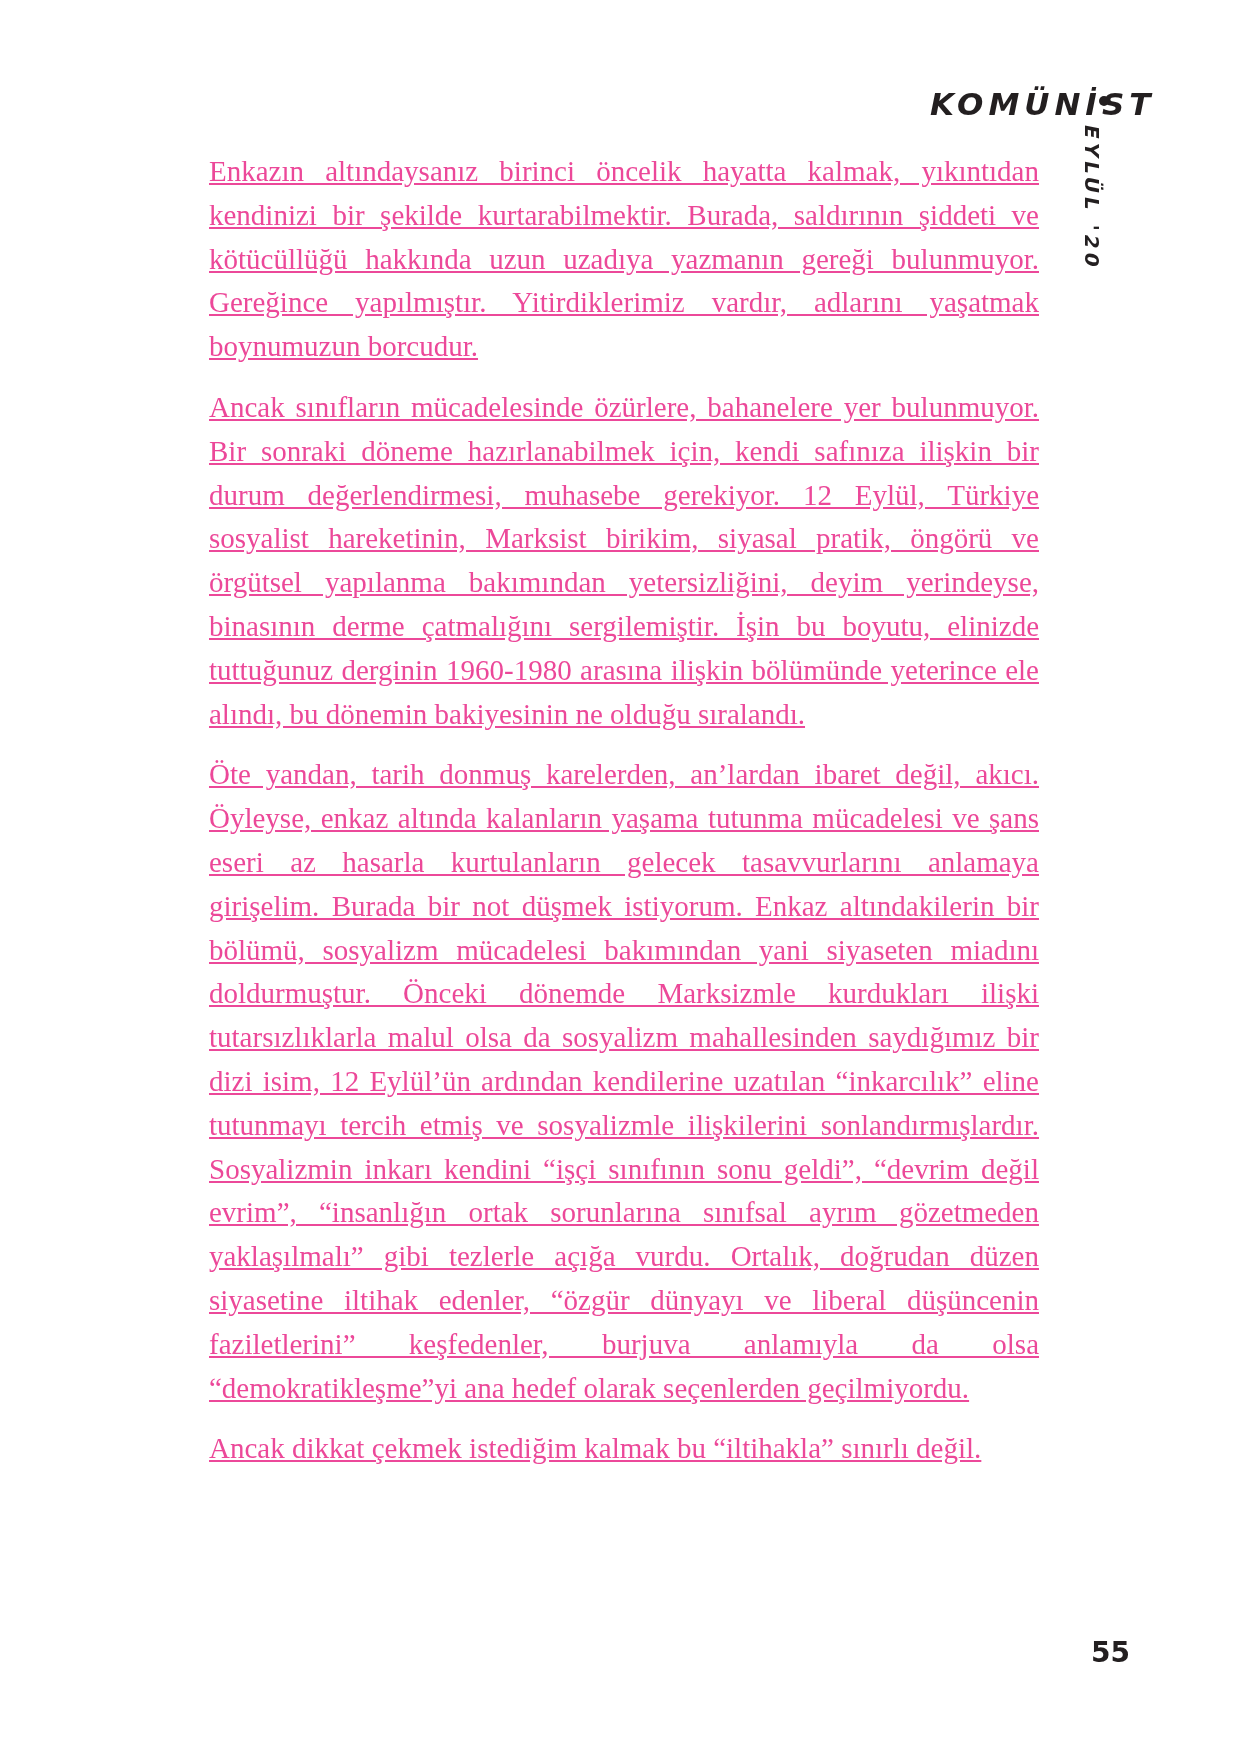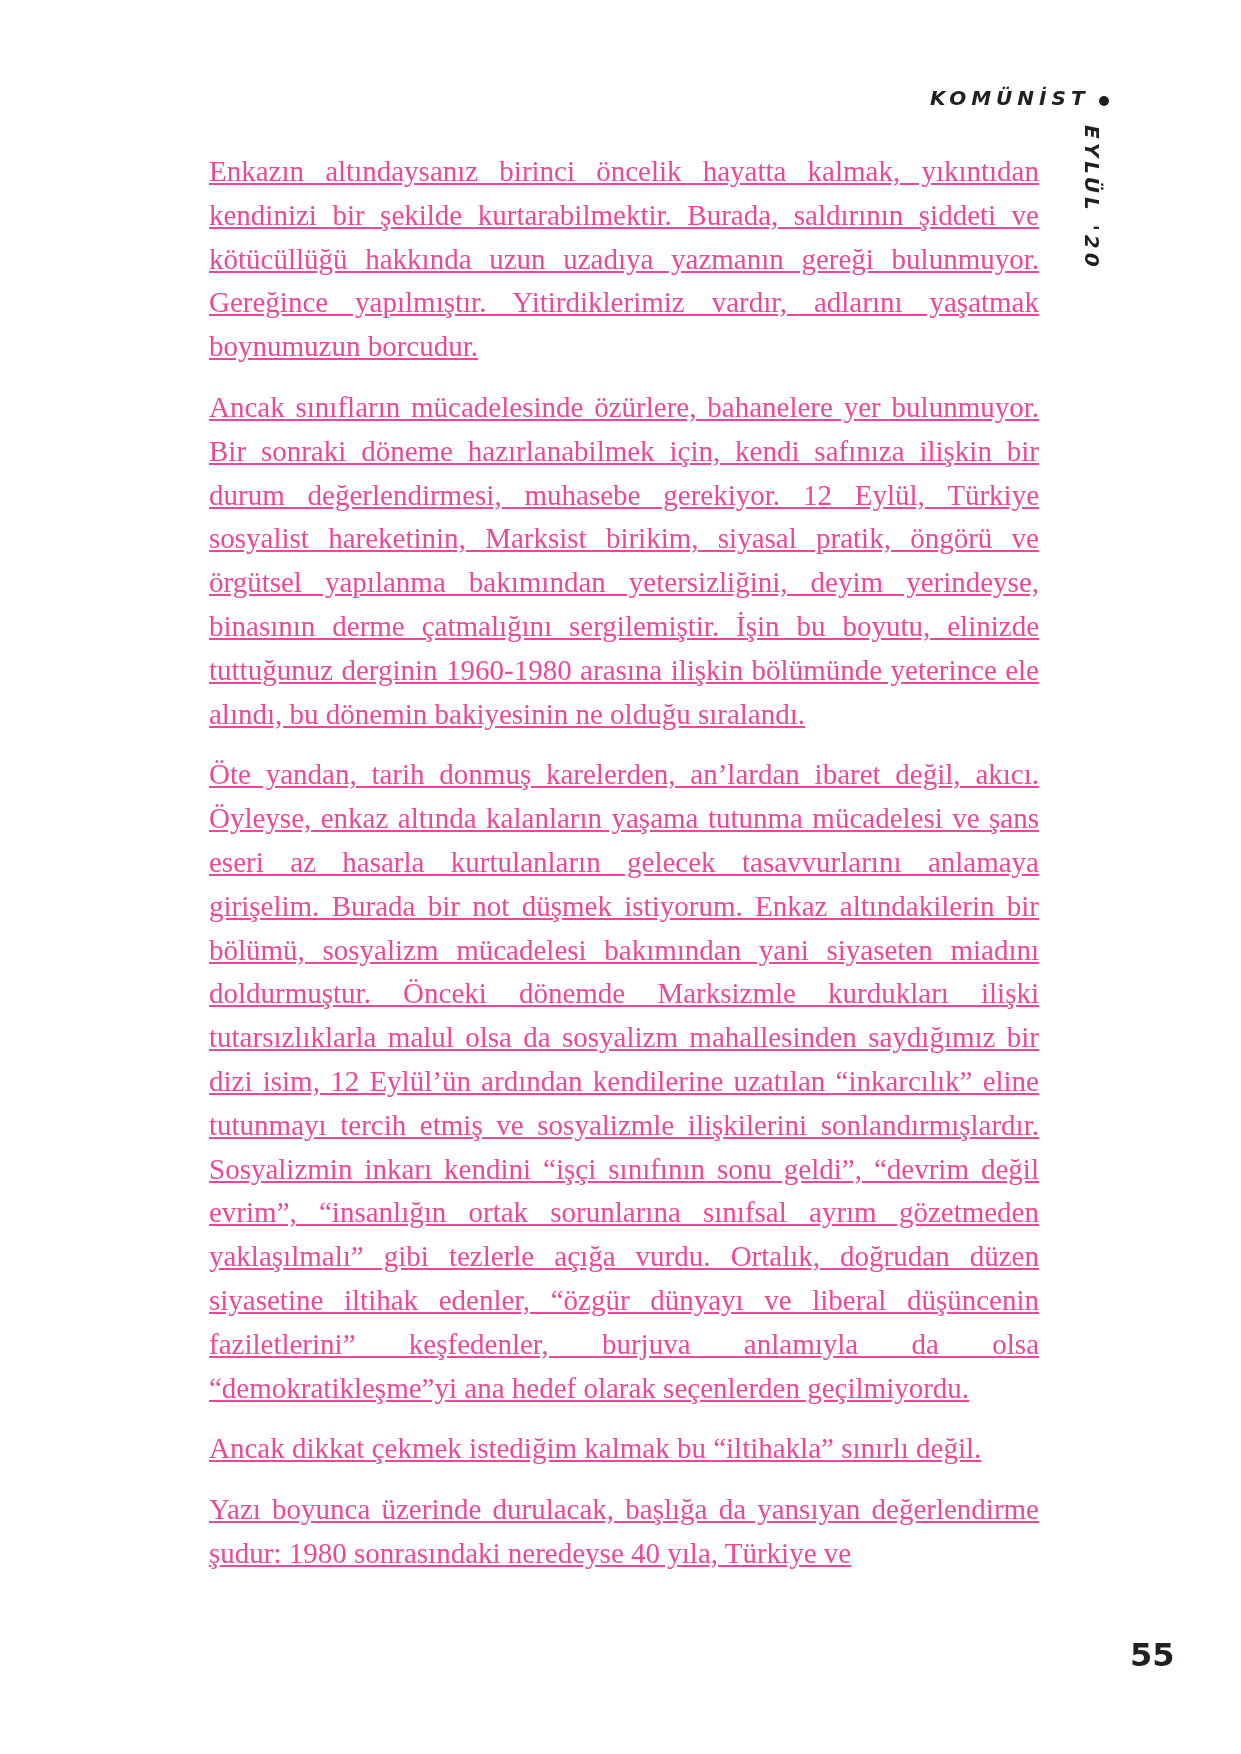--- a/index.html
+++ b/index.html
@@ -1,20 +1,20 @@
 <!DOCTYPE html>
 <html><head>
   <meta charset="utf-8">
   <style>
     html, body { margin: 0; padding: 0; background: #ffffff; }
     body { width: 1241px; height: 1754px; position: relative; overflow: hidden; color: #231f20; }
     .header-title {
       position: absolute; left: 930px; top: 86px;
       font-family: "DejaVu Sans", sans-serif; font-weight: bold; font-style: italic;
-      font-size: 20px; letter-spacing: 5px; color: #231f20;
+      font-size: 31px; letter-spacing: 5px; color: #231f20;
     }
     .header-bullet {
       position: absolute; left: 1099px; top: 96px; width: 10px; height: 10px;
       border-radius: 50%; background: #231f20;
     }
     .side-label {
       position: absolute; left: 1076px; top: 125px; width: 30px; height: 150px;
     }
     .side-label span {
       position: absolute; left: 0; top: 0;
@@ -23,36 +23,35 @@
       font-size: 20px; letter-spacing: 4px; white-space: nowrap; color: #231f20;
     }
     .body-text {
       position: absolute; left: 209px; top: 150px; width: 830px;
       font-family: "Liberation Serif", "DejaVu Serif", serif;
       font-size: 29px; line-height: 43.8px; text-align: justify;
       hyphens: manual; color: #ec4899; text-decoration: underline;
     }
     .body-text p { margin: 0 0 17px 0; }
     .page-number {
-      position: absolute; left: 1130px; top: 1636px;
-      font-family: "DejaVu Sans", sans-serif; font-weight: bold; font-size: 32px; color: #231f20;
+      position: absolute; left: 1091px; top: 1636px;
+      font-family: "DejaVu Sans", sans-serif; font-weight: bold; font-size: 28px; color: #231f20;
     }
   </style>
 </head>
 <body>
 
 <div>
   <div class="header-title">KOMÜNİST</div>
   <div class="header-bullet"></div>
   <div class="side-label">
     <span>EYLÜL '20</span>
   </div>
 </div>
 
 <div class="body-text">
   <p>Enkazın altındaysanız birinci öncelik hayatta kalmak, yıkıntıdan kendinizi bir şekilde kurtarabilmektir. Burada, saldırının şiddeti ve kötücüllüğü hakkında uzun uzadıya yazmanın gereği bulun­muyor. Gereğince yapılmıştır. Yitirdiklerimiz vardır, adlarını yaşatmak boynumuzun borcudur.</p>
   <p>Ancak sınıfların mücadelesinde özürlere, bahanelere yer bulun­muyor. Bir sonraki döneme hazırlanabilmek için, kendi safını­za ilişkin bir durum değerlendirmesi, muhasebe gerekiyor. 12 Eylül, Türkiye sosyalist hareketinin, Marksist birikim, siyasal pratik, öngörü ve örgütsel yapılanma bakımından yetersizliği­ni, deyim yerindeyse, binasının derme çatmalığını sergilemiştir. İşin bu boyutu, elinizde tuttuğunuz derginin 1960-1980 arasına ilişkin bölümünde yeterince ele alındı, bu dönemin bakiyesinin ne olduğu sıralandı.</p>
   <p>Öte yandan, tarih donmuş karelerden, an’lardan ibaret değil, akıcı. Öyleyse, enkaz altında kalanların yaşama tutunma müca­delesi ve şans eseri az hasarla kurtulanların gelecek tasavvurlarını anlamaya girişelim. Burada bir not düşmek istiyorum. Enkaz al­tındakilerin bir bölümü, sosyalizm mücadelesi bakımından yani siyaseten miadını doldurmuştur. Önceki dönemde Marksizmle kurdukları ilişki tutarsızlıklarla malul olsa da sosyalizm mahalle­sinden saydığımız bir dizi isim, 12 Eylül’ün ardından kendilerine uzatılan “inkarcılık” eline tutunmayı tercih etmiş ve sosyalizmle ilişkilerini sonlandırmışlardır. Sosyalizmin inkarı kendini “işçi sınıfının sonu geldi”, “devrim değil evrim”, “insanlığın ortak sorunlarına sınıfsal ayrım gözetmeden yaklaşılmalı” gibi tezlerle açığa vurdu. Ortalık, doğrudan düzen siyasetine iltihak edenler, “özgür dünyayı ve liberal düşüncenin faziletlerini” keşfedenler, burjuva anlamıyla da olsa “demokratikleşme”yi ana hedef olarak seçenlerden geçilmiyordu.</p>
   <p>Ancak dikkat çekmek istediğim kalmak bu “iltihakla” sınırlı değil.</p>
-  <p>Yazı boyunca üzerinde durulacak, başlığa da yansıyan değerlen­dirme şudur: 1980 sonrasındaki neredeyse 40 yıla, Türkiye ve</p>
 </div>
 
 <div class="page-number">55</div>
 
 </body></html>

